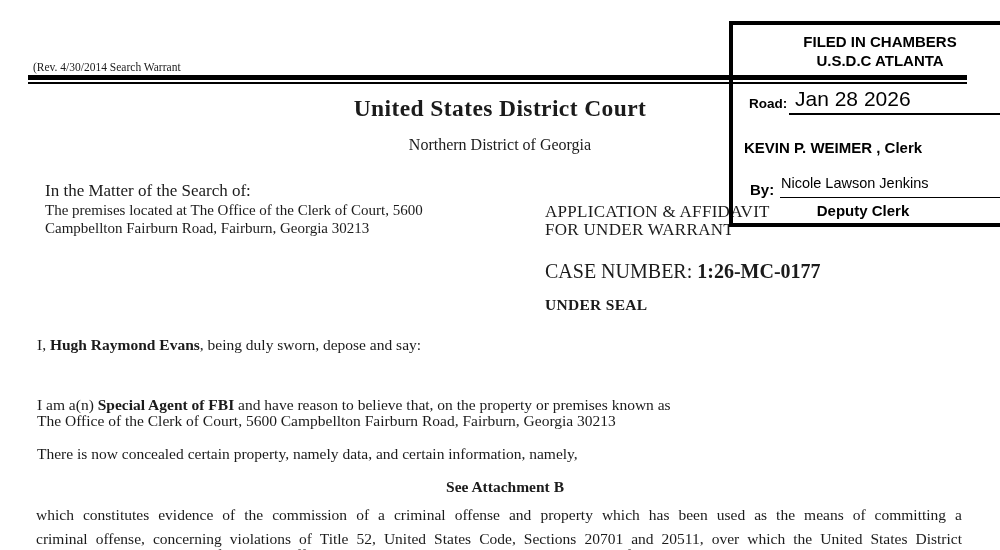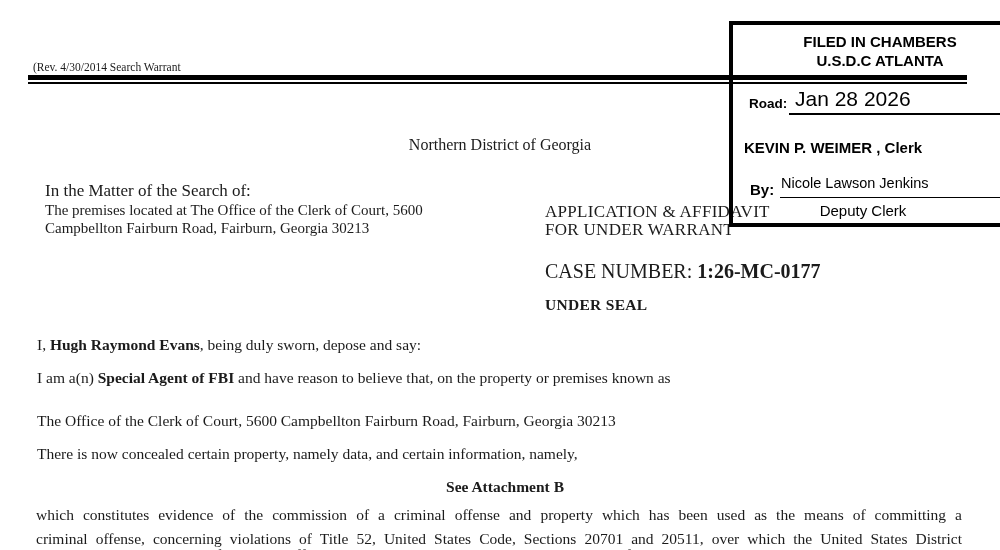--- a/index.html
+++ b/index.html
@@ -39,50 +39,51 @@
   .stamp-box .abs{z-index:6;}
   .st-line1{left:0;top:8px;width:100%;text-align:center;font-size:15px;font-weight:bold;}
   .st-line2{left:0;top:27px;width:100%;text-align:center;font-size:15px;font-weight:bold;}
   .st-date-label{left:16px;top:71px;font-size:13.5px;font-weight:bold;}
   .st-date-value{left:62px;top:62px;font-size:21px;}
   .st-date-rule{left:56px;right:-4px;top:88px;border-top:2px solid #000;}
   .st-clerk{left:11px;top:114px;font-size:15px;font-weight:bold;}
   .st-by-label{left:17px;top:156px;font-size:15px;font-weight:bold;}
   .st-by-value{left:48px;top:150px;font-size:14.5px;}
   .st-by-rule{left:47px;right:-4px;top:172px;border-top:1.5px solid #000;}
-  .st-deputy{left:30px;top:177px;width:200px;text-align:center;font-size:15px;font-weight:normal;}
+  .st-deputy{left:30px;top:177px;width:200px;text-align:center;font-size:15px;font-weight:bold;}
 </style>
 </head>
 <body>
 
 <div class="page">
 
   <div class="abs rev-note">(Rev. 4/30/2014 Search Warrant</div>
 
   <div class="abs double-rule"></div>
 
+  <div class="abs doc-title">United States District Court</div>
 
   <div class="abs doc-subtitle">Northern District of Georgia</div>
 
   <div class="abs matter-heading">In the Matter of the Search of:</div>
 
   <div class="abs matter-premises">The premises located at The Office of the Clerk of Court, 5600 Campbellton Fairburn Road, Fairburn, Georgia 30213</div>
 
   <div class="abs app-block">
     <div>APPLICATION &amp; AFFIDAVIT</div>
     <div>FOR UNDER WARRANT</div>
   </div>
 
   <div class="abs case-line"><span>CASE NUMBER: </span><span class="bold">1:26-MC-0177</span></div>
 
   <div class="abs under-seal">UNDER SEAL</div>
 
   <div class="abs body-line" style="top:336px;"><span>I, </span><span class="bold">Hugh Raymond Evans</span><span>, being duly sworn, depose and say:</span></div>
 
-  <div class="abs body-line" style="top:369px;"><span>I am a(n) </span><span class="bold">Special Agent of FBI</span><span> and have reason to believe that, on the property or premises known as</span></div>
+  <div class="abs body-line" style="top:396px;"><span>I am a(n) </span><span class="bold">Special Agent of FBI</span><span> and have reason to believe that, on the property or premises known as</span></div>
 
   <div class="abs body-line" style="top:412px;">The Office of the Clerk of Court, 5600 Campbellton Fairburn Road, Fairburn, Georgia 30213</div>
 
   <div class="abs body-line" style="top:445px;">There is now concealed certain property, namely data, and certain information, namely,</div>
 
   <div class="abs attachment-line">See Attachment B</div>
 
   <div class="abs offense-line offense-just" style="top:506px;">which constitutes evidence of the commission of a criminal offense and property which has been used as the means of committing a</div>
   <div class="abs offense-line offense-just" style="top:530px;">criminal offense, concerning violations of Title 52, United States Code, Sections 20701 and 20511, over which the United States District</div>
   <div class="abs offense-line" style="top:546px;">Court has jurisdiction, as set forth in the affidavit attached hereto and incorporated herein by reference.</div>

